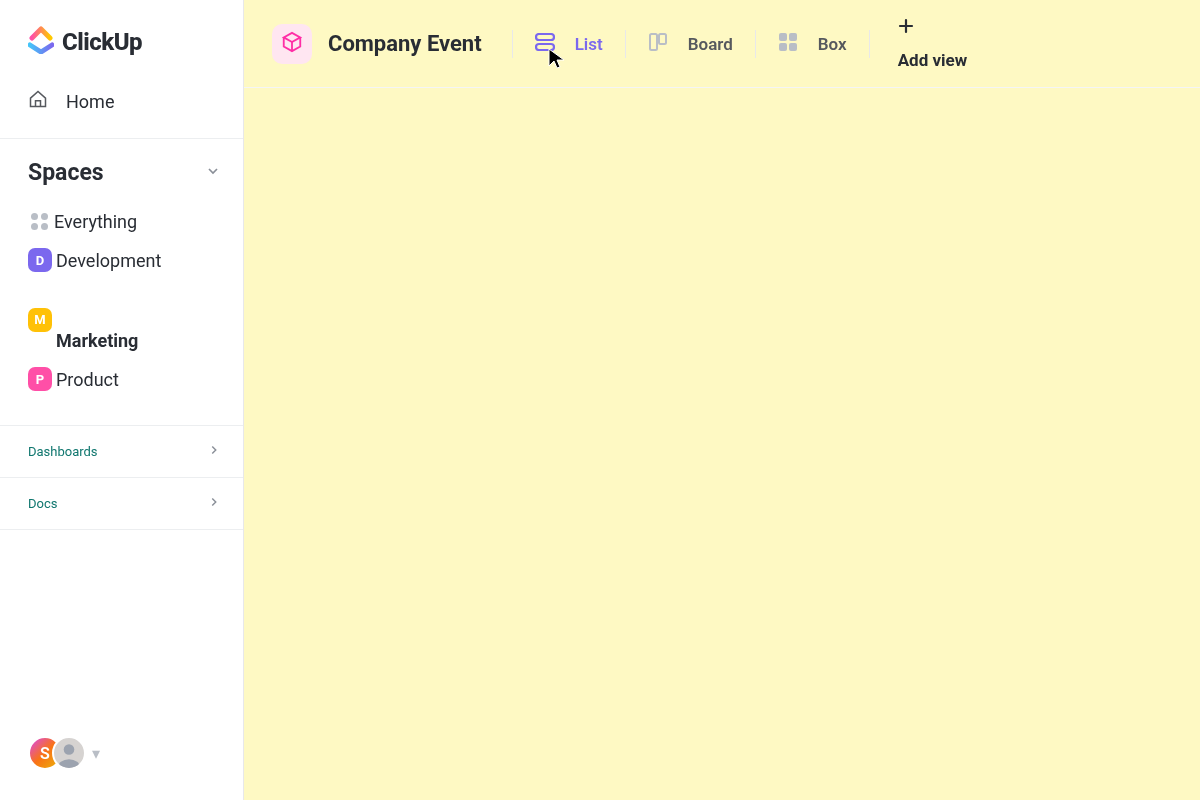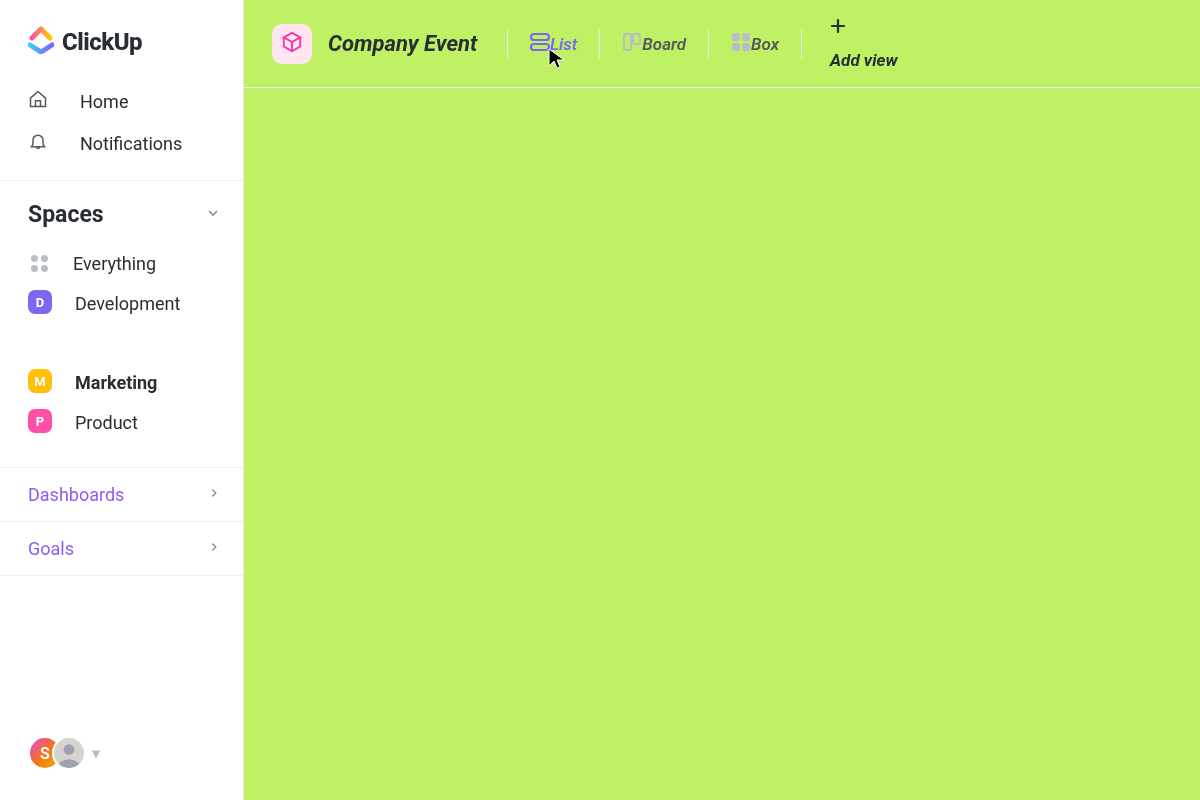--- a/index.html
+++ b/index.html
@@ -31,21 +31,21 @@
       font-weight: 800;
       color: #292d34;
       letter-spacing: -0.5px;
     }
     .nav-top {
       padding: 0 0 16px 0;
     }
     .nav-item {
       display: flex;
       align-items: center;
-      gap: 32px;
+      gap: 18px;
       padding: 9px 0 9px 28px;
       cursor: pointer;
       color: #292d34;
     }
     .nav-item svg { flex-shrink: 0; }
     .nav-label {
       font-size: 18px;
       color: #292d34;
     }
     .section-header {
@@ -57,22 +57,22 @@
       cursor: pointer;
     }
     .section-title {
       font-size: 23px;
       font-weight: 700;
       color: #292d34;
     }
     .spaces-list { padding: 4px 0 26px 0; }
     .space-row {
       display: flex;
-      align-items: flex-end;
-      gap: 23px;
+      align-items: center;
+      gap: 4px;
       padding: 8px 0 8px 28px;
       cursor: pointer;
     }
     .space-everything-icon {
       display: inline-flex;
       width: 22px; height: 22px;
       align-items: center; justify-content: center;
     }
     .dots4 {
       display: grid;
@@ -105,42 +105,42 @@
     .b-pink   { background: #ff4fa7; }
     .collapse-section {
       display: flex;
       align-items: center;
       justify-content: space-between;
       padding: 16px 22px 16px 28px;
       border-top: 1px solid #eceef0;
       cursor: pointer;
     }
     .collapse-label {
-      font-size: 18px;
-      color: #8b5cf6;
+      font-size: 13px;
+      color: #0f766e;
     }
     .sidebar-spacer { flex: 1; }
     .avatars-row {
       display: flex;
       align-items: center;
       padding: 0 0 30px 28px;
     }
     .avatar {
       width: 34px; height: 34px; border-radius: 50%;
       display: flex; align-items: center; justify-content: center;
       font-size: 16px; font-weight: 600; color: #fff;
       border: 2px solid #fff;
       margin-left: -10px;
     }
     .avatar:first-child { margin-left: 0; }
     .avatar-grad { background: linear-gradient(135deg,#d946ef,#f97316,#eab308); }
     .avatar-img { background: #d6d3d1; overflow: hidden; }
     .avatar-mini-caret { color: #b9bec6; margin-left: 6px; }
 
-    .main { flex: 1; height: 100%; background: #bef264; font-style: italic; }
+    .main { flex: 1; height: 100%; background: #fef9c3; }
     .topbar {
       display: flex;
       align-items: center;
       height: 88px;
       padding: 0 18px 0 28px;
       gap: 2px;
       border-bottom: 1px solid #f4f5f6;
     }
     .project-icon-box {
       width: 40px; height: 40px;
@@ -156,21 +156,21 @@
       margin-right: 20px;
     }
     .vsep {
       width: 1px; height: 28px;
       background: #e8e8ea;
       margin: 0 8px;
     }
     .view-tab {
       display: flex;
       align-items: center;
-      gap: 0;
+      gap: 20px;
       padding: 6px 12px;
       cursor: pointer;
       border-radius: 6px;
     }
     .view-label {
       font-size: 17px;
       font-weight: 600;
       color: #56595e;
     }
     .view-label.active { color: #7b68ee; }
@@ -221,29 +221,20 @@
   <nav class="nav-top">
     <div class="nav-item">
       <span>
         <svg width="20" height="20" viewBox="0 0 24 24" fill="none" stroke="#56595e" stroke-width="1.8">
             <path d="M3 11 L12 3 L21 11 V21 H3 Z"></path>
             <path d="M9 21 V14 H15 V21"></path>
           </svg>
       </span>
       <span class="nav-label">Home</span>
     </div>
-    <div class="nav-item">
-      <span>
-        <svg width="20" height="20" viewBox="0 0 24 24" fill="none" stroke="#56595e" stroke-width="1.8">
-            <path d="M6 16 V11 a6 6 0 0 1 12 0 V16 l2 3 H4 Z"></path>
-            <path d="M10 19 a2 2 0 0 0 4 0"></path>
-          </svg>
-      </span>
-      <span class="nav-label">Notifications</span>
-    </div>
   </nav>
 
   <div class="section-header">
     <span class="section-title">Spaces</span>
     <span>
       <svg width="16" height="16" viewBox="0 0 24 24" fill="none" stroke="#8a8f98" stroke-width="2.5">
           <path d="M6 9 l6 6 l6 -6"></path>
         </svg>
     </span>
   </div>
@@ -276,21 +267,21 @@
 
   <div class="collapse-section">
     <span class="collapse-label">Dashboards</span>
     <span>
       <svg width="14" height="14" viewBox="0 0 24 24" fill="none" stroke="#8a8f98" stroke-width="2.5">
           <path d="M9 6 l6 6 l-6 6"></path>
         </svg>
     </span>
   </div>
   <div class="collapse-section" style="border-bottom:1px solid #eceef0">
-    <span class="collapse-label">Goals</span>
+    <span class="collapse-label">Docs</span>
     <span>
       <svg width="14" height="14" viewBox="0 0 24 24" fill="none" stroke="#8a8f98" stroke-width="2.5">
           <path d="M9 6 l6 6 l-6 6"></path>
         </svg>
     </span>
   </div>
 
   <div class="sidebar-spacer"></div>
 
   <div class="avatars-row">

